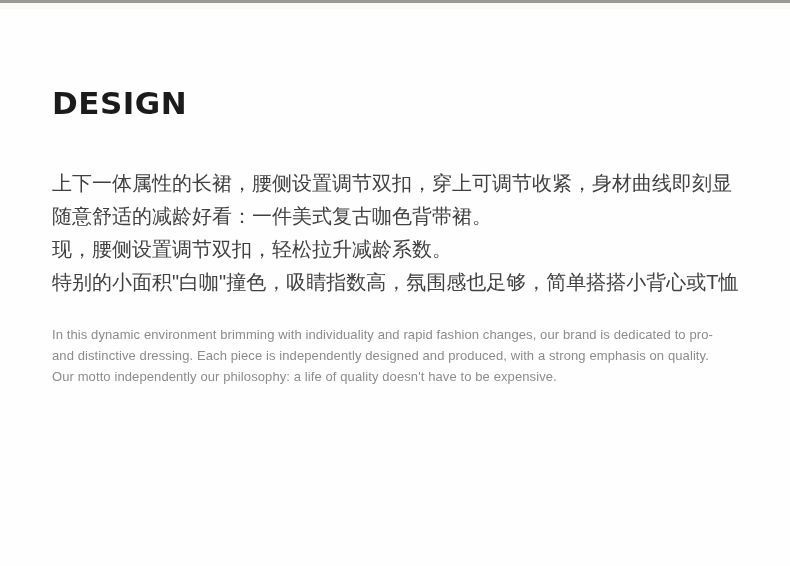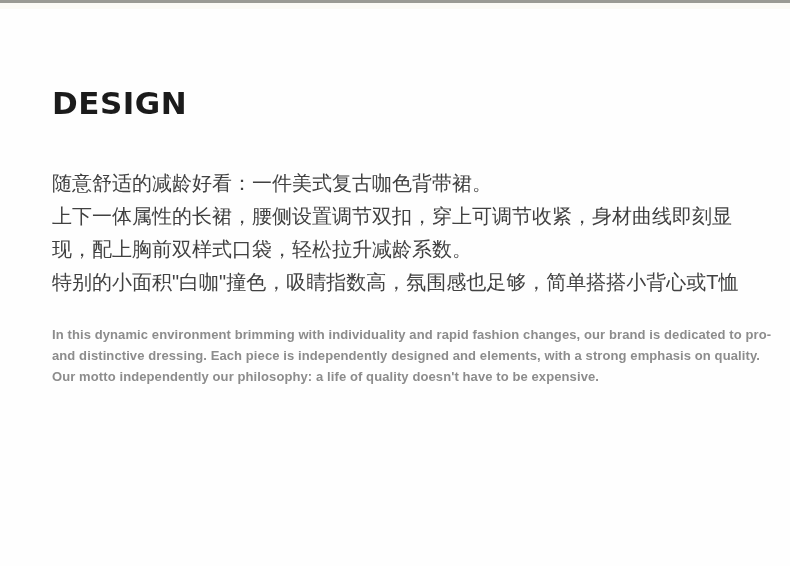--- a/index.html
+++ b/index.html
@@ -60,38 +60,37 @@
   }
   .en-para {
     margin-top: 25px;
     font-size: 13px;
     line-height: 21px;
     letter-spacing: 0.1px;
     color: #8c8c8c;
   }
   .en-para p {
     white-space: nowrap;
-    font-weight: bold;
   }
 </style>
 </head>
 <body>
 
 <div class="page">
   <div class="top-bar"></div>
   <div class="top-tint"></div>
   <div class="content">
     <h1 class="title">
       <span class="title-line">DESIGN</span>
     </h1>
     <div class="cn-para">
+      <p>上下一体属性的长裙，腰侧设置调节双扣，穿上可调节收紧，身材曲线即刻显</p>
       <p>随意舒适的减龄好看：一件美式复古咖色背带裙。</p>
-      <p>上下一体属性的长裙，腰侧设置调节双扣，穿上可调节收紧，身材曲线即刻显</p>
-      <p>现，配上胸前双样式口袋，轻松拉升减龄系数。</p>
+      <p>现，腰侧设置调节双扣，轻松拉升减龄系数。</p>
       <p>特别的小面积"白咖"撞色，吸睛指数高，氛围感也足够，简单搭搭小背心或T恤</p>
     </div>
     <div class="en-para">
       <p>In this dynamic environment brimming with individuality and rapid fashion changes, our brand is dedicated to pro-</p>
-      <p>and distinctive dressing. Each piece is independently designed and elements, with a strong emphasis on quality.</p>
+      <p>and distinctive dressing. Each piece is independently designed and produced, with a strong emphasis on quality.</p>
       <p>Our motto independently our philosophy: a life of quality doesn't have to be expensive.</p>
     </div>
   </div>
 </div>
 
 </body></html>

